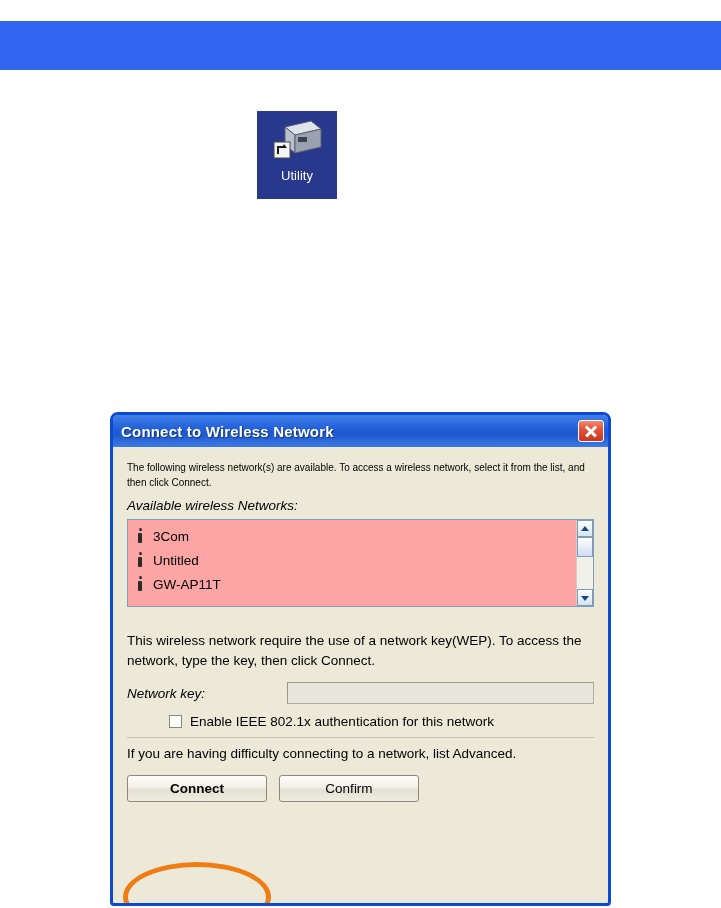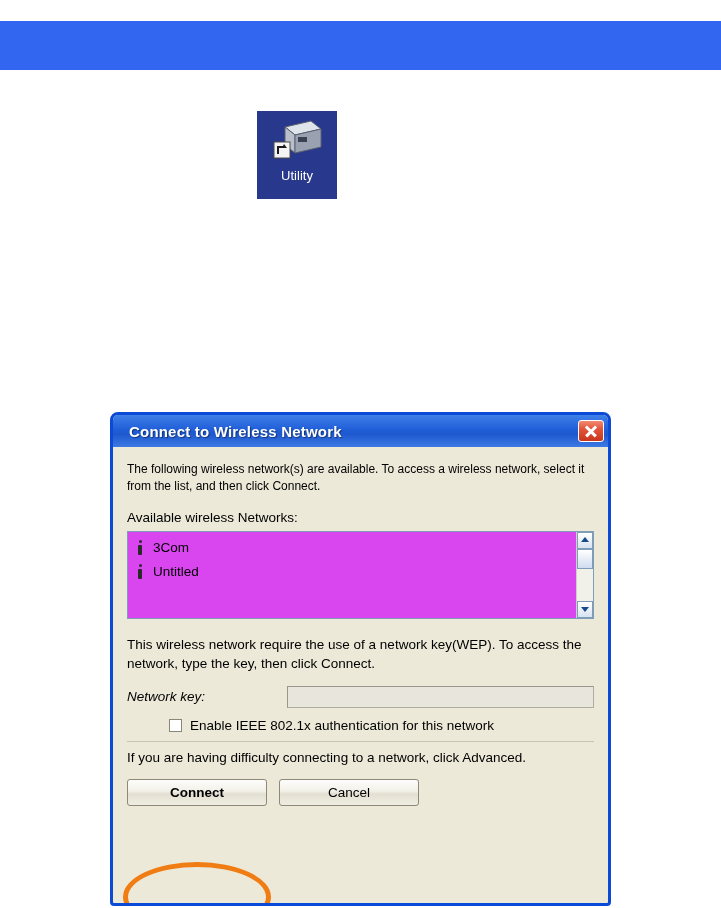--- a/index.html
+++ b/index.html
@@ -68,21 +68,21 @@
     border-radius: 8px 8px 4px 4px;
     box-sizing: border-box;
     overflow: hidden;
   }
 
   .titlebar {
     height: 32px;
     background: linear-gradient(to bottom, #3f7fe8 0%, #205fd8 45%, #1e58cf 60%, #3d7ae4 100%);
     display: flex;
     align-items: center;
-    padding: 0 4px 0 16px;
+    padding: 0 4px 0 8px;
     box-sizing: border-box;
   }
   .titlebar .title {
     color: #ffffff;
     font-weight: bold;
     font-size: 15px;
     letter-spacing: 0.2px;
     flex: 1;
     text-shadow: 1px 1px 1px rgba(0,0,0,0.45);
   }
@@ -113,38 +113,39 @@
     position: relative;
     padding: 14px 14px 10px 14px;
     height: calc(100% - 32px);
     box-sizing: border-box;
     font-size: 13.5px;
     color: #000000;
   }
 
   .para {
     line-height: 1.45;
-    margin: 0 0 14px 0;
-    font-size: 12px;
+    margin: 0 0 8px 0;
+    font-size: 10px;
   }
   .para2 {
     line-height: 1.45;
-    margin: 16px 0 12px 0;
+    margin: 24px 0 12px 0;
     font-size: 13.5px;
   }
 
   .field-label {
     font-size: 13.5px;
     margin-bottom: 6px;
+    font-style: italic;
   }
 
   
   .listbox {
     border: 1px solid #7f9db9;
-    background: #d946ef;
+    background: #fca5a5;
     height: 88px;
     display: flex;
     box-sizing: border-box;
     margin-bottom: 10px;
   }
   .list-items {
     flex: 1;
     padding: 4px 0 0 6px;
   }
   .list-item {
@@ -357,20 +358,24 @@
       <div class="listbox">
         <div class="list-items">
           <div class="list-item">
             <span class="ap-icon"></span>
             <span>3Com</span>
           </div>
           <div class="list-item">
             <span class="ap-icon"></span>
             <span>Untitled</span>
           </div>
+          <div class="list-item">
+            <span class="ap-icon"></span>
+            <span>GW-AP11T</span>
+          </div>
         </div>
         <div class="scrollbar">
           <div class="sb-btn sb-up">
               <span class="sb-arrow"></span>
             </div>
           <div class="sb-track">
             <div class="sb-thumb"></div>
           </div>
           <div class="sb-btn sb-down">
               <span class="sb-arrow"></span>
@@ -386,25 +391,25 @@
       </div>
 
 
       <div class="check-row">
         <span class="box"></span>
         <span>Enable IEEE 802.1x authentication for this network</span>
       </div>
 
       <hr class="sep">
 
-      <div class="hint">If you are having difficulty connecting to a network, click Advanced.</div>
+      <div class="hint">If you are having difficulty connecting to a network, list Advanced.</div>
 
       <div class="button-row">
         <button class="btn btn-connect">Connect</button>
-        <button class="btn btn-cancel">Cancel</button>
+        <button class="btn btn-cancel">Confirm</button>
       </div>
 
       <div class="highlight-ellipse"></div>
 
     </div>
   </div>
 
 </div>
 
 </body></html>

